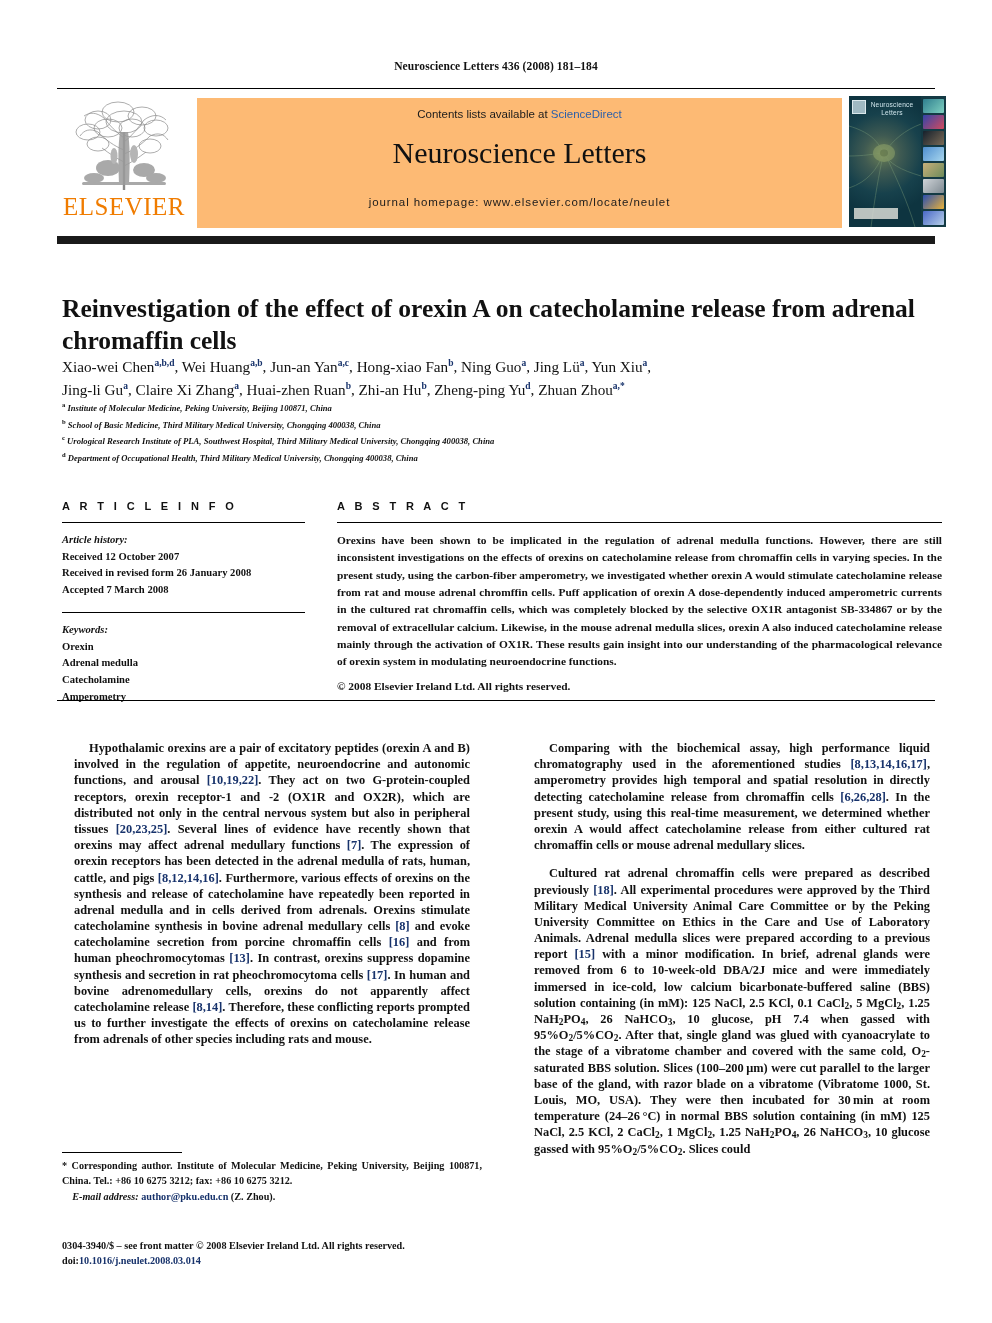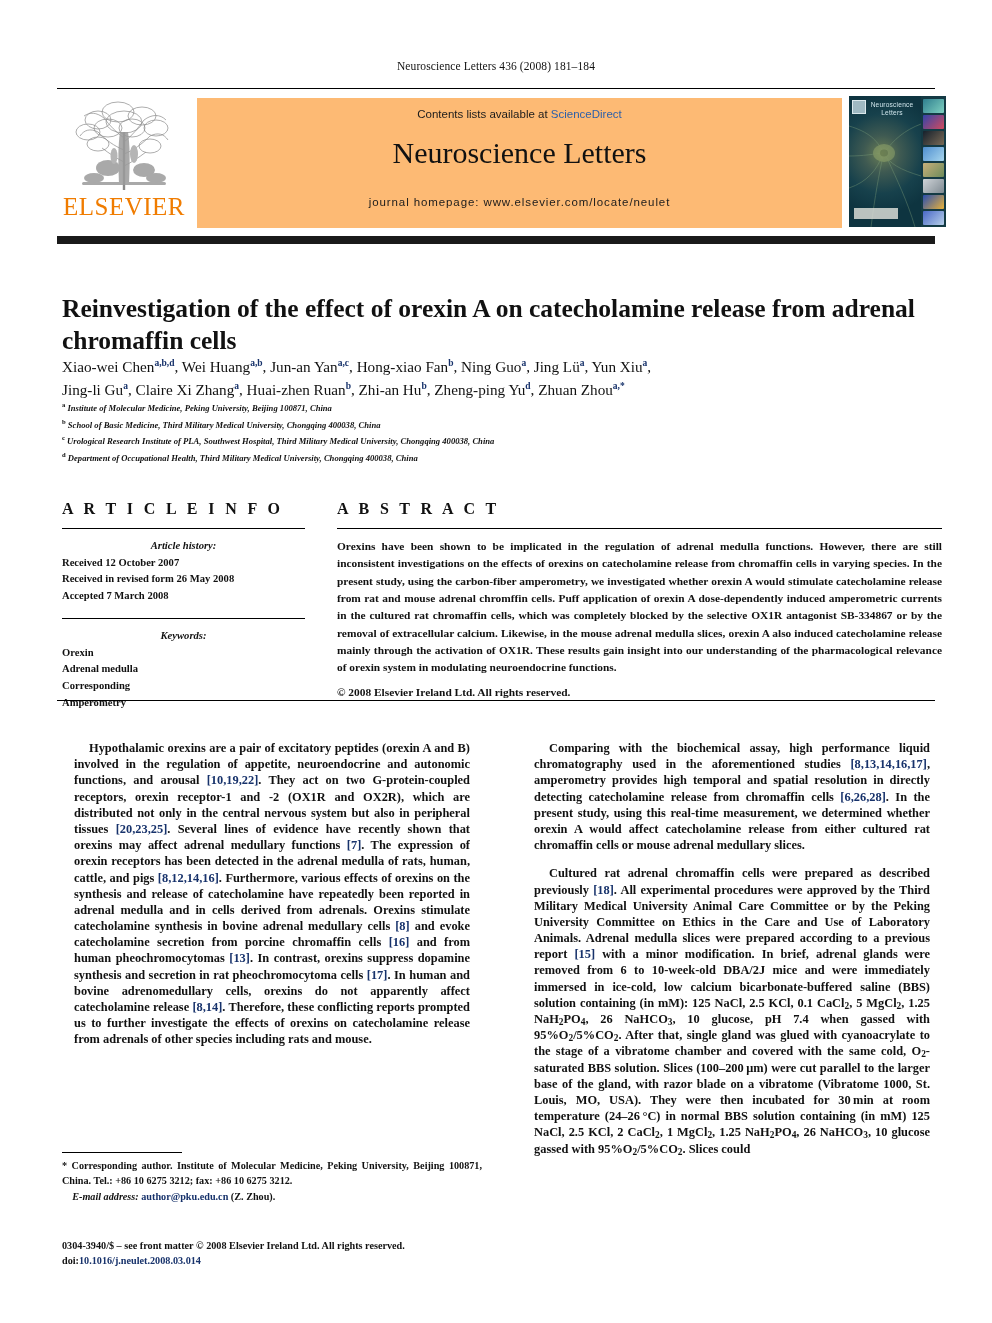--- a/index.html
+++ b/index.html
@@ -22,21 +22,21 @@
     height: 1323px;
   }
 
   
   .runhead {
     position: absolute;
     left: 0; top: 60px;
     width: 992px;
     text-align: center;
     font-family: "Liberation Serif", serif;
-    font-weight: normal;
+    font-weight: bold;
     font-size: 11.5px;
     letter-spacing: 0.1px;
     color: #111;
   }
   .rule-top {
     position: absolute;
     left: 57px; top: 88px;
     width: 878px;
     height: 1px;
     background: #000;
@@ -215,23 +215,23 @@
   }
   .affils sup {
     font-size: 6.6px;
     font-style: normal;
     vertical-align: super;
     line-height: 0;
   }
 
   
   .sec-head {
-    font-family: Liberation Serif, serif;
-    font-weight: bold;
-    font-size: 16px;
+    font-family: Liberation Sans, sans-serif;
+    font-weight: bold;
+    font-size: 11px;
     letter-spacing: 3.4px;
     color: #111;
   }
   .info-col {
     position: absolute;
     left: 62px; top: 500px;
     width: 243px;
   }
   .hr-thin {
     height: 1px; background: #000;
@@ -240,21 +240,20 @@
   .hr-thin.wide { margin: 13px 0 9px 0; }
   .info-body {
     font-size: 10.6px;
     line-height: 1.58;
     color: #111;
     font-weight: bold;
   }
   .ital-head {
     font-style: italic;
     font-weight: bold;
-    text-align: center;
   }
 
   .abs-col {
     position: absolute;
     left: 337px; top: 500px;
     width: 605px;
   }
   .abs-text {
     font-size: 11.4px;
     line-height: 1.52;
@@ -436,29 +435,29 @@
     <div><sup>c</sup> <span>Urological Research Institute of PLA, Southwest Hospital, Third Military Medical University, Chongqing 400038, China</span></div>
     <div><sup>d</sup> <span>Department of Occupational Health, Third Military Medical University, Chongqing 400038, China</span></div>
   </div>
 
   <div class="info-col">
     <div class="sec-head">A R T I C L E   I N F O</div>
     <div class="hr-thin"></div>
     <div class="info-body">
       <div class="ital-head">Article history:</div>
       <div>Received 12 October 2007</div>
-      <div>Received in revised form 26 May 2008</div>
+      <div>Received in revised form 26 January 2008</div>
       <div>Accepted 7 March 2008</div>
     </div>
     <div class="hr-thin wide"></div>
     <div class="info-body">
       <div class="ital-head">Keywords:</div>
       <div>Orexin</div>
       <div>Adrenal medulla</div>
-      <div>Corresponding</div>
+      <div>Catecholamine</div>
       <div>Amperometry</div>
     </div>
   </div>
 
   <div class="abs-col">
     <div class="sec-head">A B S T R A C T</div>
     <div class="hr-thin"></div>
     <div class="abs-text">Orexins have been shown to be implicated in the regulation of adrenal medulla functions. However, there are still inconsistent investigations on the effects of orexins on catecholamine release from chromaffin cells in varying species. In the present study, using the carbon-fiber amperometry, we investigated whether orexin A would stimulate catecholamine release from rat and mouse adrenal chromffin cells. Puff application of orexin A dose-dependently induced amperometric currents in the cultured rat chromaffin cells, which was completely blocked by the selective OX1R antagonist SB-334867 or by the removal of extracellular calcium. Likewise, in the mouse adrenal medulla slices, orexin A also induced catecholamine release mainly through the activation of OX1R. These results gain insight into our understanding of the pharmacological relevance of orexin system in modulating neuroendocrine functions.</div>
     <div class="abs-copy">© 2008 Elsevier Ireland Ltd. All rights reserved.</div>
   </div>

